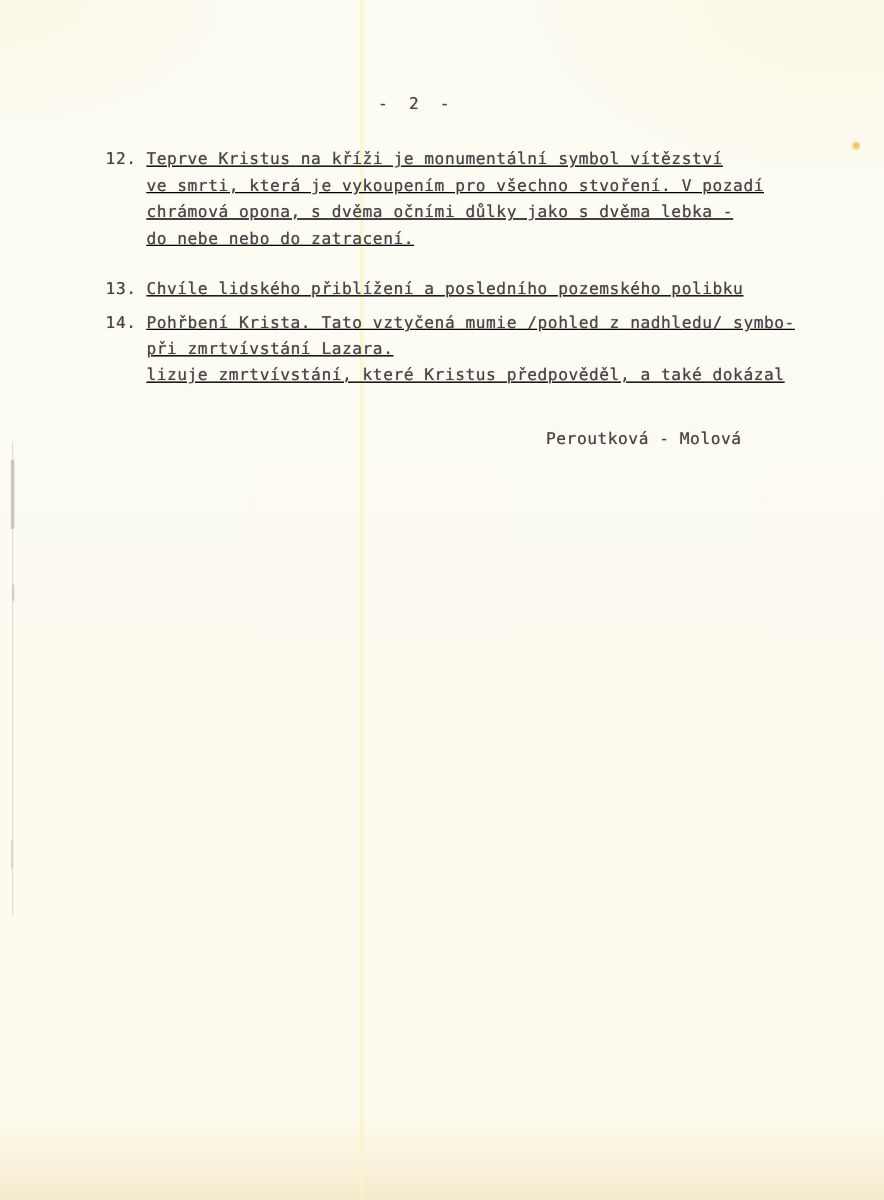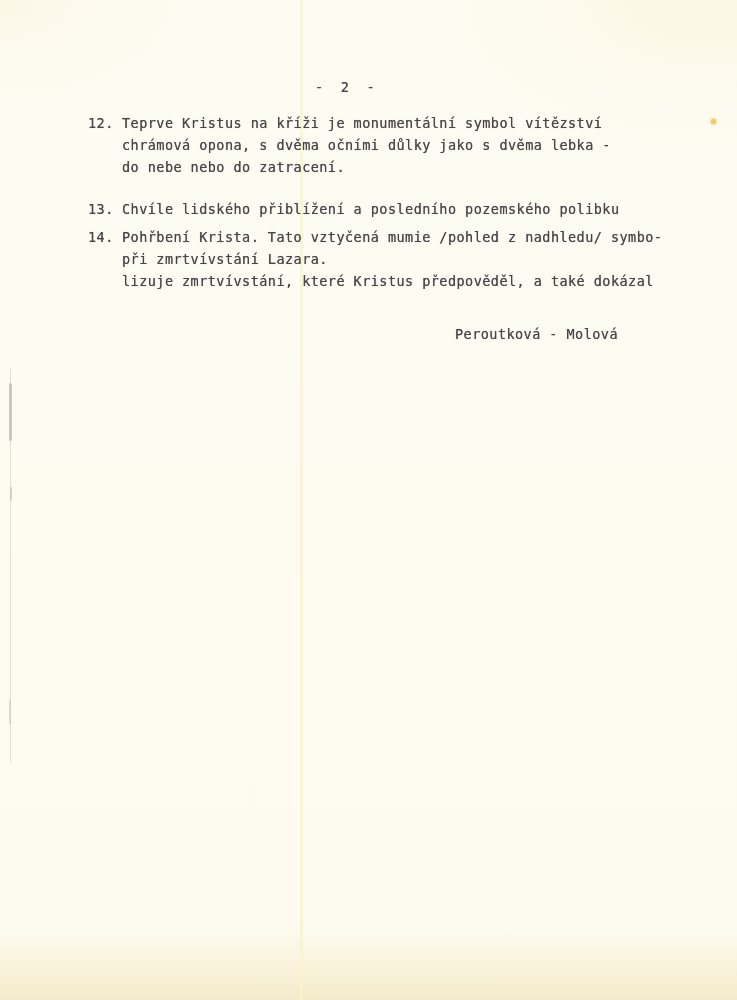--- a/index.html
+++ b/index.html
@@ -73,34 +73,34 @@
     text-shadow: 0 0 0.7px rgba(75,67,73,0.75);
   }
   .page-number {
     position: absolute;
     left: 315px;
     top: 76px;
   }
   .content {
     position: absolute;
     left: 88px;
-    top: 112px;
+    top: 122px;
     width: 600px;
   }
   .item {
     display: flex;
     align-items: flex-start;
   }
   .item + .item-13 { margin-top: 20px; }
   .item + .item-14 { margin-top: 6px; }
   .item-number {
     width: 34px;
     flex: 0 0 34px;
   }
-  .item-lines { flex: 1; }
+  .item-lines { flex: 1; text-decoration: underline; }
   .signature {
     margin-top: 31px;
     margin-left: 367px;
   }
 </style>
 </head>
 <body>
 
 <div class="paper">
 
@@ -112,20 +112,21 @@
   <div class="speck"></div>
 
   <div class="tw page-number">-  2  -</div>
 
   <div class="content">
 
     <div class="item item-12">
       <div class="tw item-number">12.</div>
       <div class="item-lines">
         <div class="tw">Teprve Kristus na kříži je monumentální symbol vítězství</div>
+        <div class="tw">ve smrti, která je vykoupením pro všechno stvoření. V pozadí</div>
         <div class="tw">chrámová opona, s dvěma očními důlky jako s dvěma lebka -</div>
         <div class="tw">do nebe nebo do zatracení.</div>
       </div>
     </div>
 
     <div class="item item-13">
       <div class="tw item-number">13.</div>
       <div class="item-lines">
         <div class="tw">Chvíle lidského přiblížení a posledního pozemského polibku</div>
       </div>

